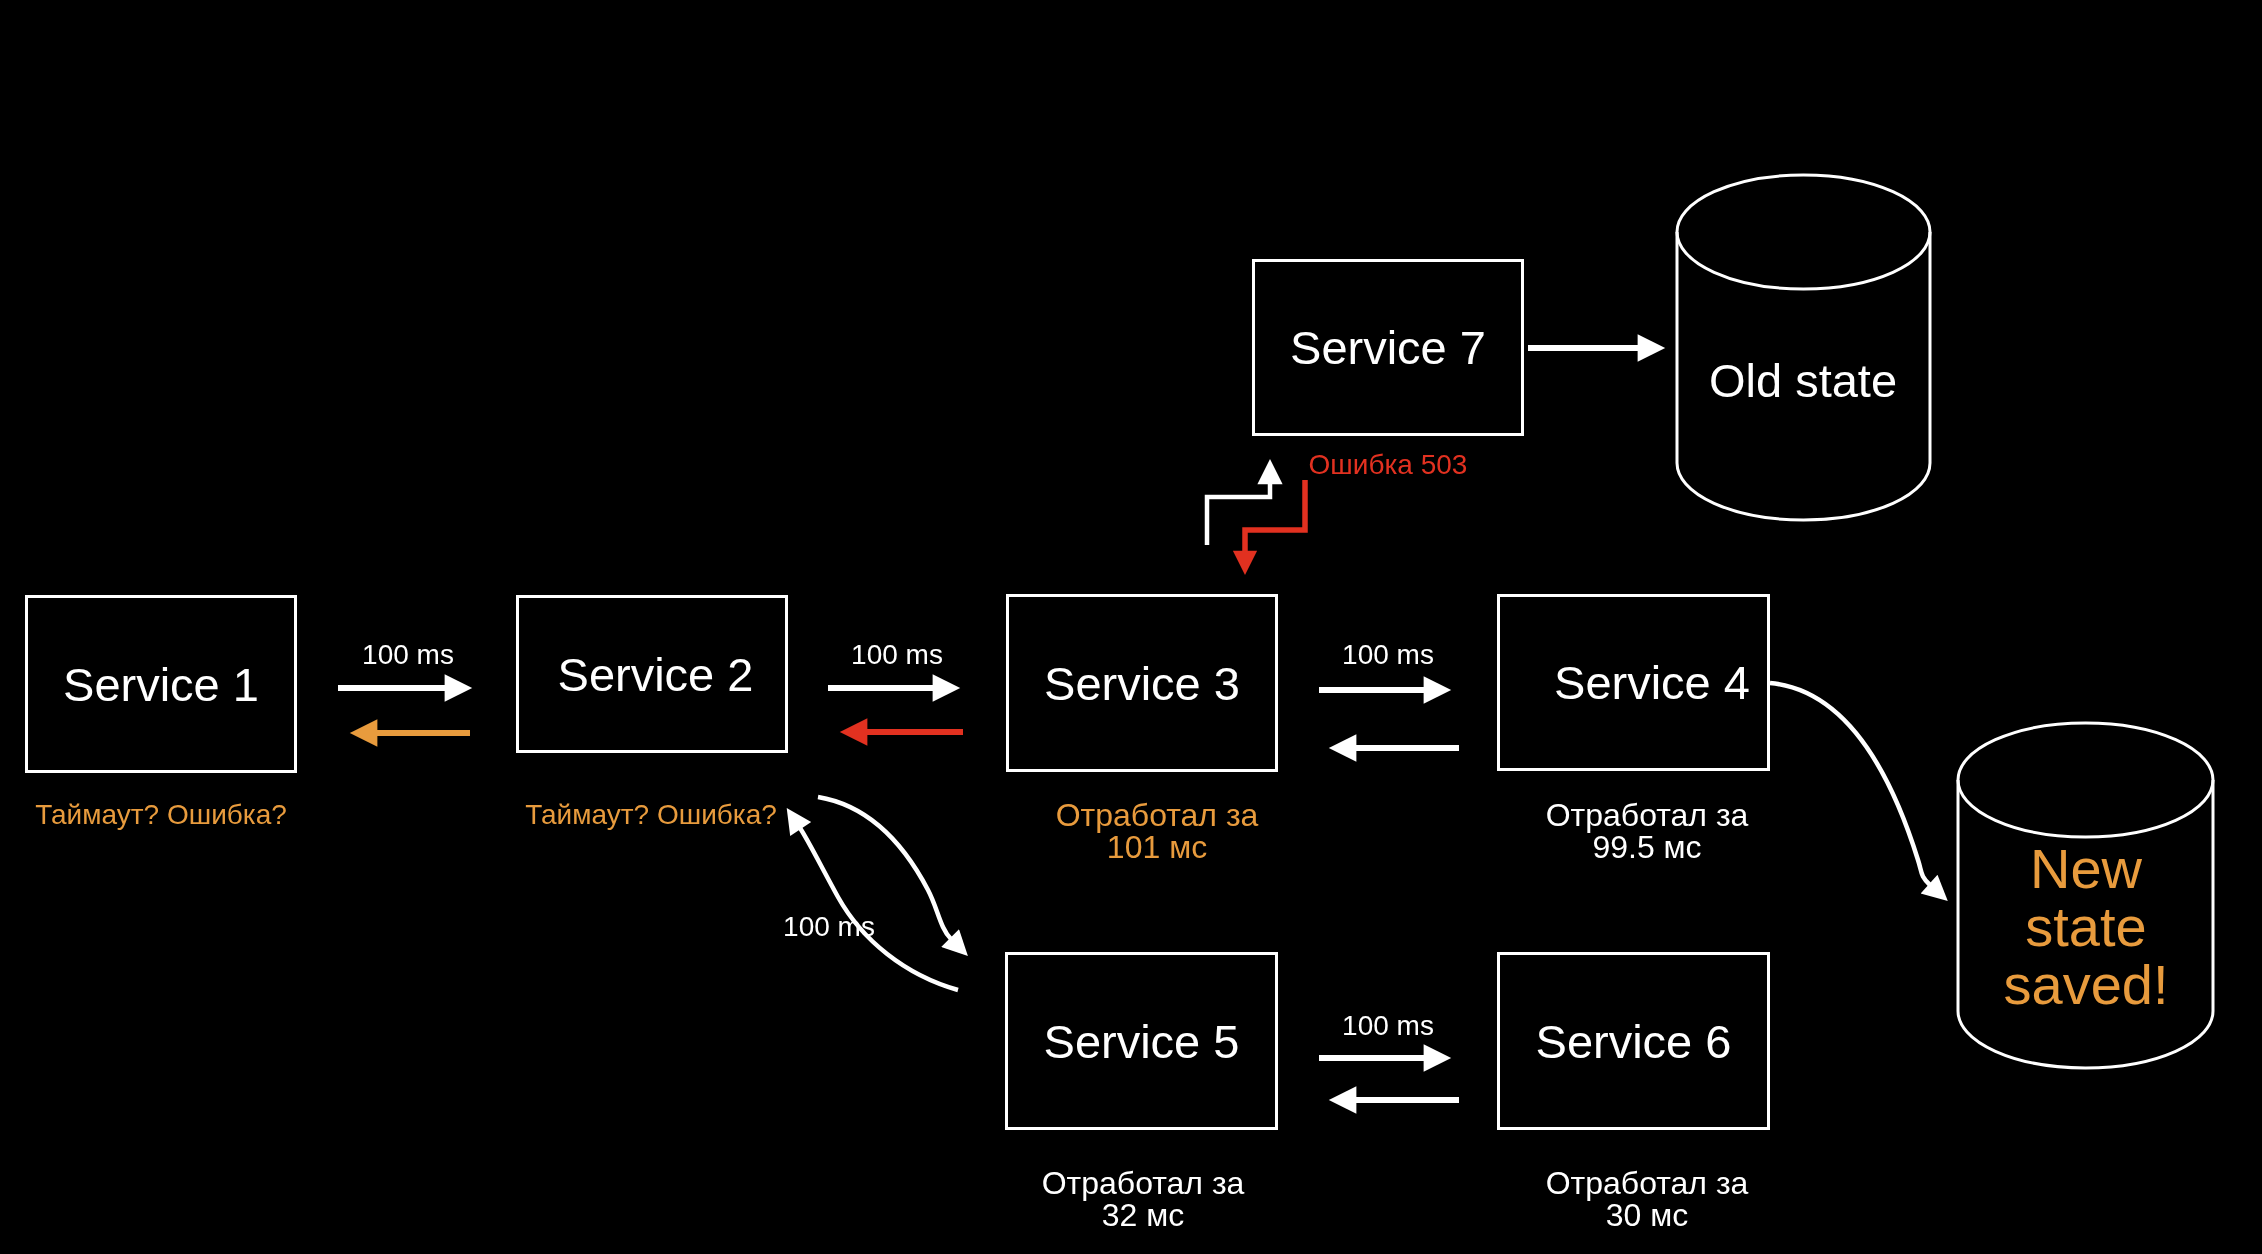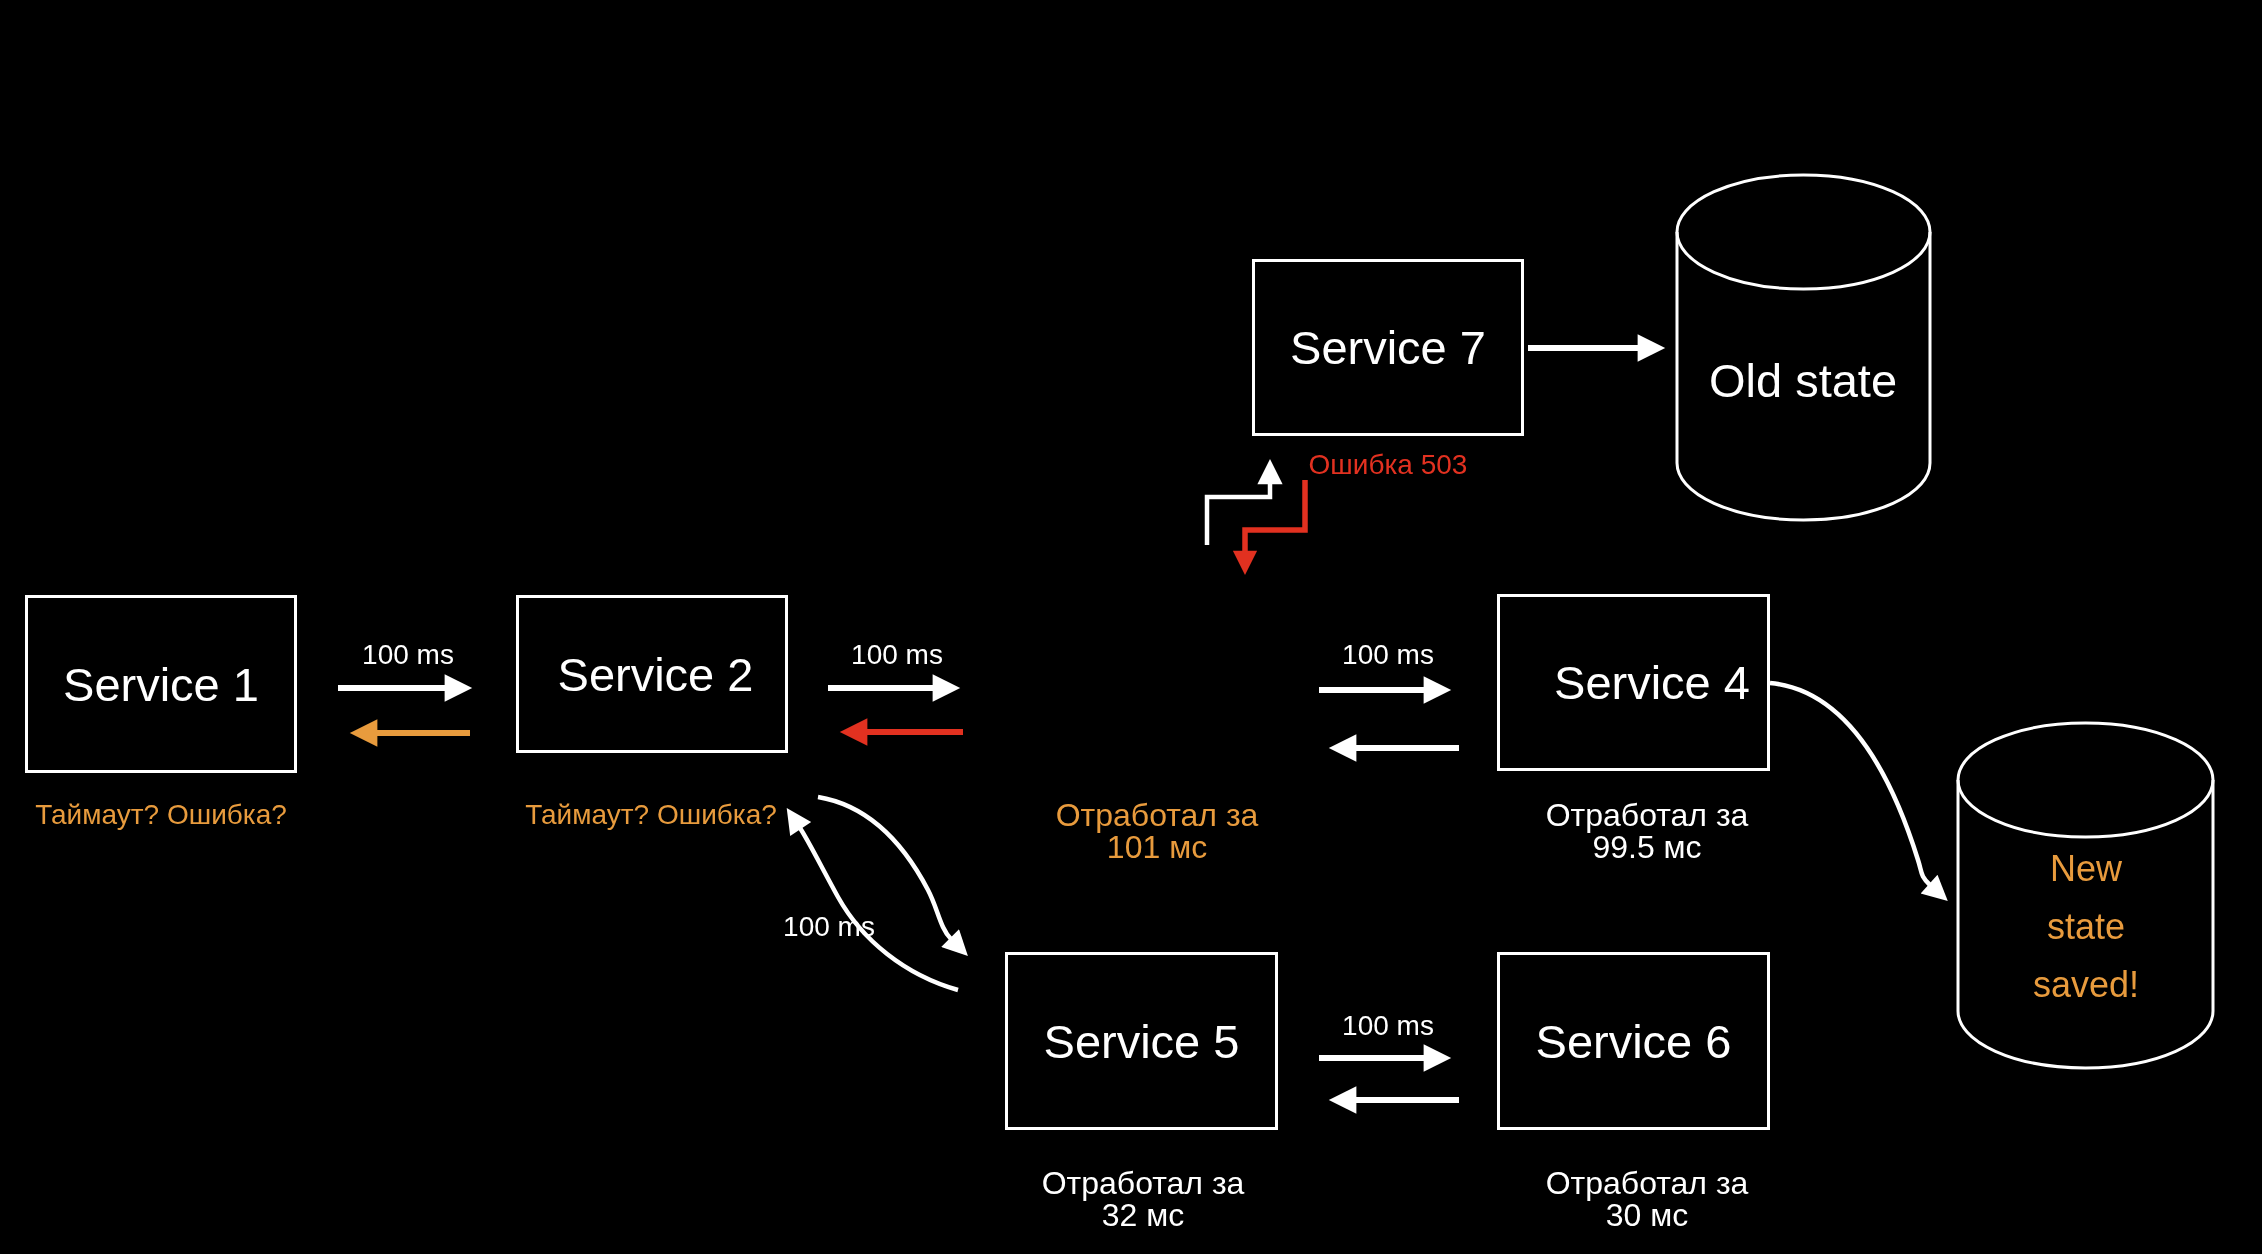--- a/index.html
+++ b/index.html
@@ -40,21 +40,21 @@
     transform: translate(-50%, -50%);
     text-align: center;
     white-space: nowrap;
   }
   .latency { font-size: 28px; color: var(--stroke); }
   .status  { font-size: 28px; color: var(--orange); }
   .timing  { font-size: 32px; line-height: 32px; color: var(--stroke); }
   .timing.orange { color: var(--orange); }
   .error-label { font-size: 28px; color: var(--red); }
   .store-label { font-size: 47px; color: var(--stroke); }
-  .store-label.orange { font-size: 36px; line-height: 58px; color: var(--orange); }
+  .store-label.orange { font-size: 56px; line-height: 58px; color: var(--orange); }
   .line2 { display: block; }
 </style>
 </head>
 <body>
 
 <div class="canvas">
 
   <svg class="layer" viewBox="0 0 2262 1254" xmlns="http://www.w3.org/2000/svg">
     <defs>
       <marker id="mW6" viewBox="0 0 10 10" refX="0.5" refY="5" markerWidth="5.6" markerHeight="4.6" orient="auto" markerUnits="strokeWidth">
@@ -108,20 +108,23 @@
       </g>
     </g>
   </svg>
 
   <div class="node" style="left:25px; top:595px; width:272px; height:178px;">
     <span>Service 1</span>
   </div>
   <div class="node" style="left:516px; top:595px; width:272px; height:158px;padding-left:7px;">
     <span>Service 2</span>
   </div>
+  <div class="node" style="left:1006px; top:594px; width:272px; height:178px;">
+    <span>Service 3</span>
+  </div>
   <div class="node" style="left:1497px; top:594px; width:273px; height:177px;padding-left:37px;">
     <span>Service 4</span>
   </div>
   <div class="node" style="left:1005px; top:952px; width:273px; height:178px;">
     <span>Service 5</span>
   </div>
   <div class="node" style="left:1497px; top:952px; width:273px; height:178px;">
     <span>Service 6</span>
   </div>
   <div class="node" style="left:1252px; top:259px; width:272px; height:177px;">

